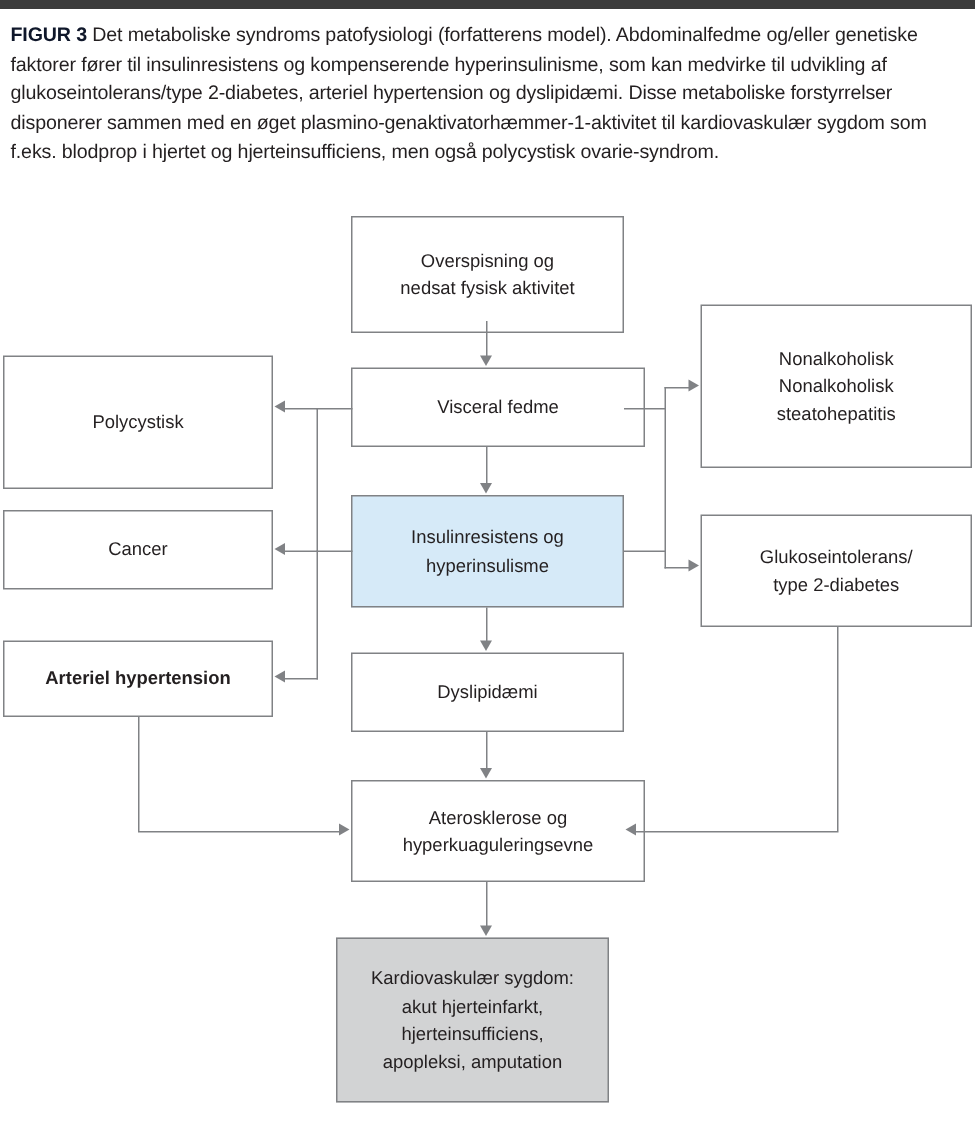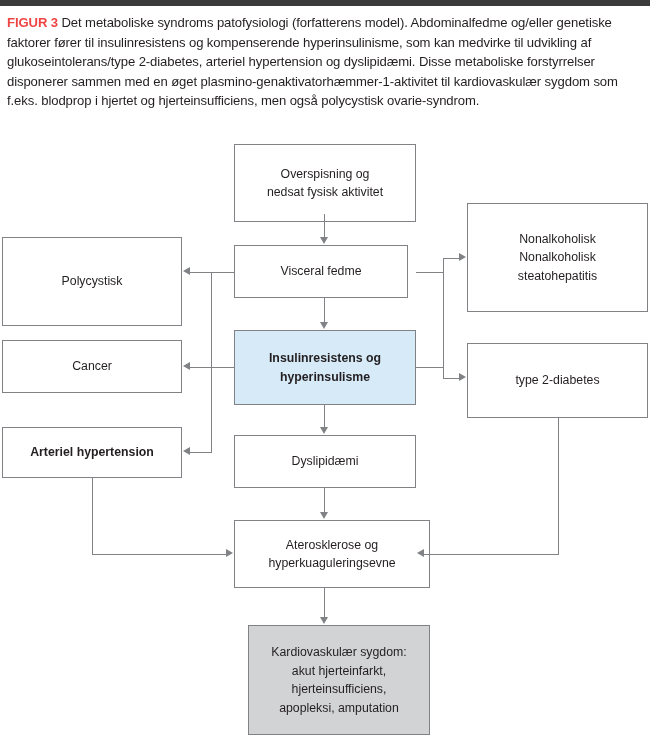--- a/index.html
+++ b/index.html
@@ -30,21 +30,21 @@
     position: absolute;
     left: 7px;
     top: 13px;
     width: 636px;
     font-size: 13.1px;
     line-height: 19.6px;
     color: #231f20;
     letter-spacing: -0.1px;
   }
   .caption .figlabel {
-    color: #ef4444;
+    color: #0f172a;
     font-weight: bold;
   }
 
   
   .diagram {
     position: absolute;
     left: 0;
     top: 130px;
     width: 650px;
     height: 619px;
@@ -56,21 +56,21 @@
     background: #ffffff;
     display: flex;
     align-items: center;
     justify-content: center;
     text-align: center;
     font-size: 12.3px;
     line-height: 18.5px;
     color: #231f20;
     padding: 2px 6px;
   }
-  .node.blue  { background: #d6eaf8; font-weight: bold; }
+  .node.blue  { background: #d6eaf8; }
   .node.gray  { background: #d2d3d4; }
 
   .node .lines { width: 100%; }
   .node .lines span { display: block; }
 
   
   .ln {
     position: absolute;
     background: #808285;
   }
@@ -110,21 +110,21 @@
 
   <div class="diagram">
 
     <div class="node" style="left:234px; top:14px; width:182px; height:78px;">
       <div class="lines">
         <span>Overspisning og</span>
         <span>nedsat fysisk aktivitet</span>
       </div>
     </div>
 
-    <div class="node" style="left:234px; top:115px; width:174px; height:53px;">
+    <div class="node" style="left:234px; top:115px; width:196px; height:53px;">
       <div class="lines">
         <span>Visceral fedme</span>
       </div>
     </div>
 
     <div class="node blue" style="left:234px; top:200px; width:182px; height:75px;">
       <div class="lines">
         <span>Insulinresistens og</span>
         <span>hyperinsulisme</span>
       </div>
@@ -157,32 +157,33 @@
     <div class="node" style="left:467px; top:73px; width:181px; height:109px;">
       <div class="lines">
         <span>Nonalkoholisk</span>
         <span>Nonalkoholisk</span>
         <span>steatohepatitis</span>
       </div>
     </div>
 
     <div class="node" style="left:467px; top:213px; width:181px; height:75px;">
       <div class="lines">
+        <span>Glukoseintolerans/</span>
         <span>type 2-diabetes</span>
       </div>
     </div>
 
     <div class="node" style="left:234px; top:390px; width:196px; height:68px;">
       <div class="lines">
         <span>Aterosklerose og</span>
         <span>hyperkuaguleringsevne</span>
       </div>
     </div>
 
-    <div class="node gray" style="left:248px; top:495px; width:182px; height:110px;">
+    <div class="node gray" style="left:224px; top:495px; width:182px; height:110px;">
       <div class="lines">
         <span>Kardiovaskulær sygdom:</span>
         <span>akut hjerteinfarkt,</span>
         <span>hjerteinsufficiens,</span>
         <span>apopleksi, amputation</span>
       </div>
     </div>
 
     <div class="ln v" style="left:324px; top:84px; height:24px;"></div>
     <div class="arrow down" style="left:320px; top:107px;"></div>

